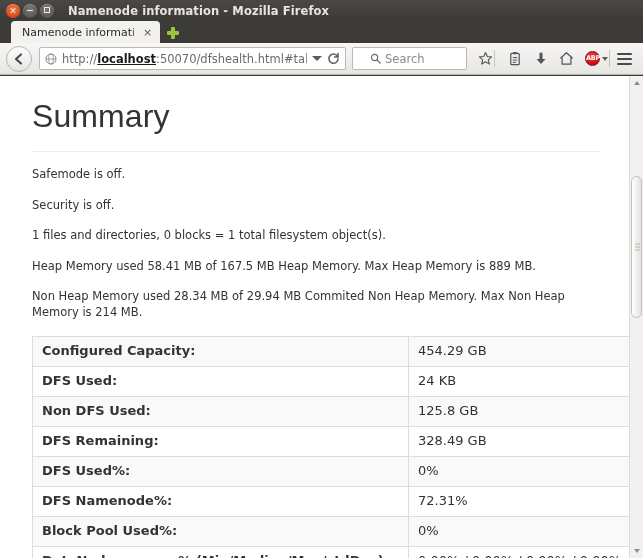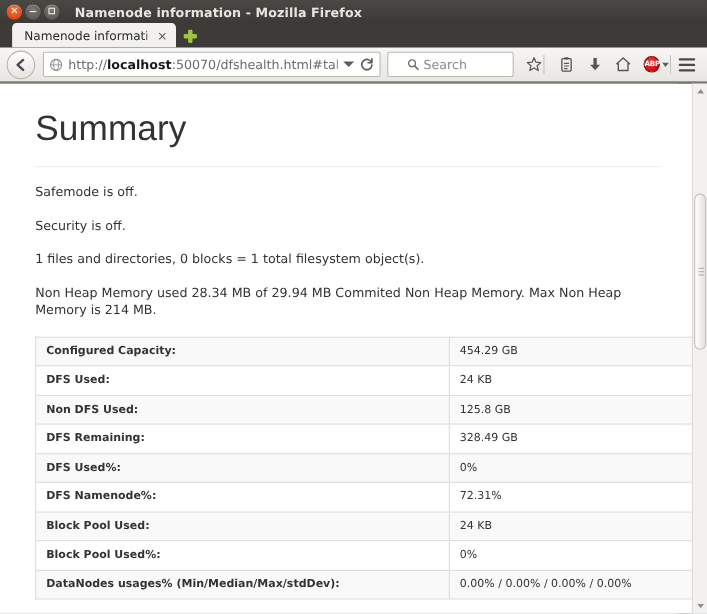--- a/index.html
+++ b/index.html
@@ -153,21 +153,21 @@
     cursor: text;
   }
   #globe-icon { flex: 0 0 auto; margin-right: 5px; display: flex; }
   #url-text {
     flex: 1 1 auto;
     font-size: 11.5px;
     color: #6b6b6b;
     white-space: nowrap;
     overflow: hidden;
   }
-  #url-text b { color: #1a1a1a; font-weight: bold; }
+  #url-text b { color: #1a1a1a; font-weight: bold; text-decoration: underline; }
   #url-dropdown {
     flex: 0 0 auto;
     margin: 0 5px;
     border-left: 5px solid transparent;
     border-right: 5px solid transparent;
     border-top: 5px solid #5c5c5c;
     cursor: pointer;
   }
   #reload-btn { flex: 0 0 auto; display: flex; cursor: pointer; }
 
@@ -273,21 +273,21 @@
 
   
   #summary-table {
     width: 566px;
     border-collapse: collapse;
     margin-top: 16px;
     table-layout: fixed;
     border: 1px solid #dddddd;
   }
   #summary-table td {
-    font-size: 10px;
+    font-size: 13px;
     color: #333333;
     padding: 7px 9px;
     border-top: 1px solid #dddddd;
     vertical-align: middle;
     line-height: 1.15;
     overflow: hidden;
     white-space: nowrap;
   }
   #summary-table tr:first-child td { border-top: 0; }
   #summary-table td.k {
@@ -457,20 +457,21 @@
 
   <div id="viewport">
     <div id="page">
       <div id="content">
         <h1 id="page-title">Summary</h1>
         <hr id="title-rule">
         <div id="paragraphs">
             <p class="para">Safemode is off.</p>
             <p class="para">Security is off.</p>
             <p class="para">1 files and directories, 0 blocks = 1 total filesystem object(s).</p>
+            <p class="para">Heap Memory used 58.41 MB of 167.5 MB Heap Memory. Max Heap Memory is 889 MB.</p>
             <p class="para">Non Heap Memory used 28.34 MB of 29.94 MB Commited Non Heap Memory. Max Non Heap Memory is 214 MB.</p>
           </div>
         <table id="summary-table">
           <tbody id="summary-body">
               <tr>
                 <td class="k">Configured Capacity:</td>
                 <td class="v">454.29 GB</td>
               </tr>
               <tr>
                 <td class="k">DFS Used:</td>
@@ -484,24 +485,20 @@
                 <td class="k">DFS Remaining:</td>
                 <td class="v">328.49 GB</td>
               </tr>
               <tr>
                 <td class="k">DFS Used%:</td>
                 <td class="v">0%</td>
               </tr>
               <tr>
                 <td class="k">DFS Namenode%:</td>
                 <td class="v">72.31%</td>
-              </tr>
-              <tr>
-                <td class="k">Block Pool Used:</td>
-                <td class="v">24 KB</td>
               </tr>
               <tr>
                 <td class="k">Block Pool Used%:</td>
                 <td class="v">0%</td>
               </tr>
               <tr>
                 <td class="k">DataNodes usages% (Min/Median/Max/stdDev):</td>
                 <td class="v">0.00% / 0.00% / 0.00% / 0.00%</td>
               </tr>
             </tbody>

